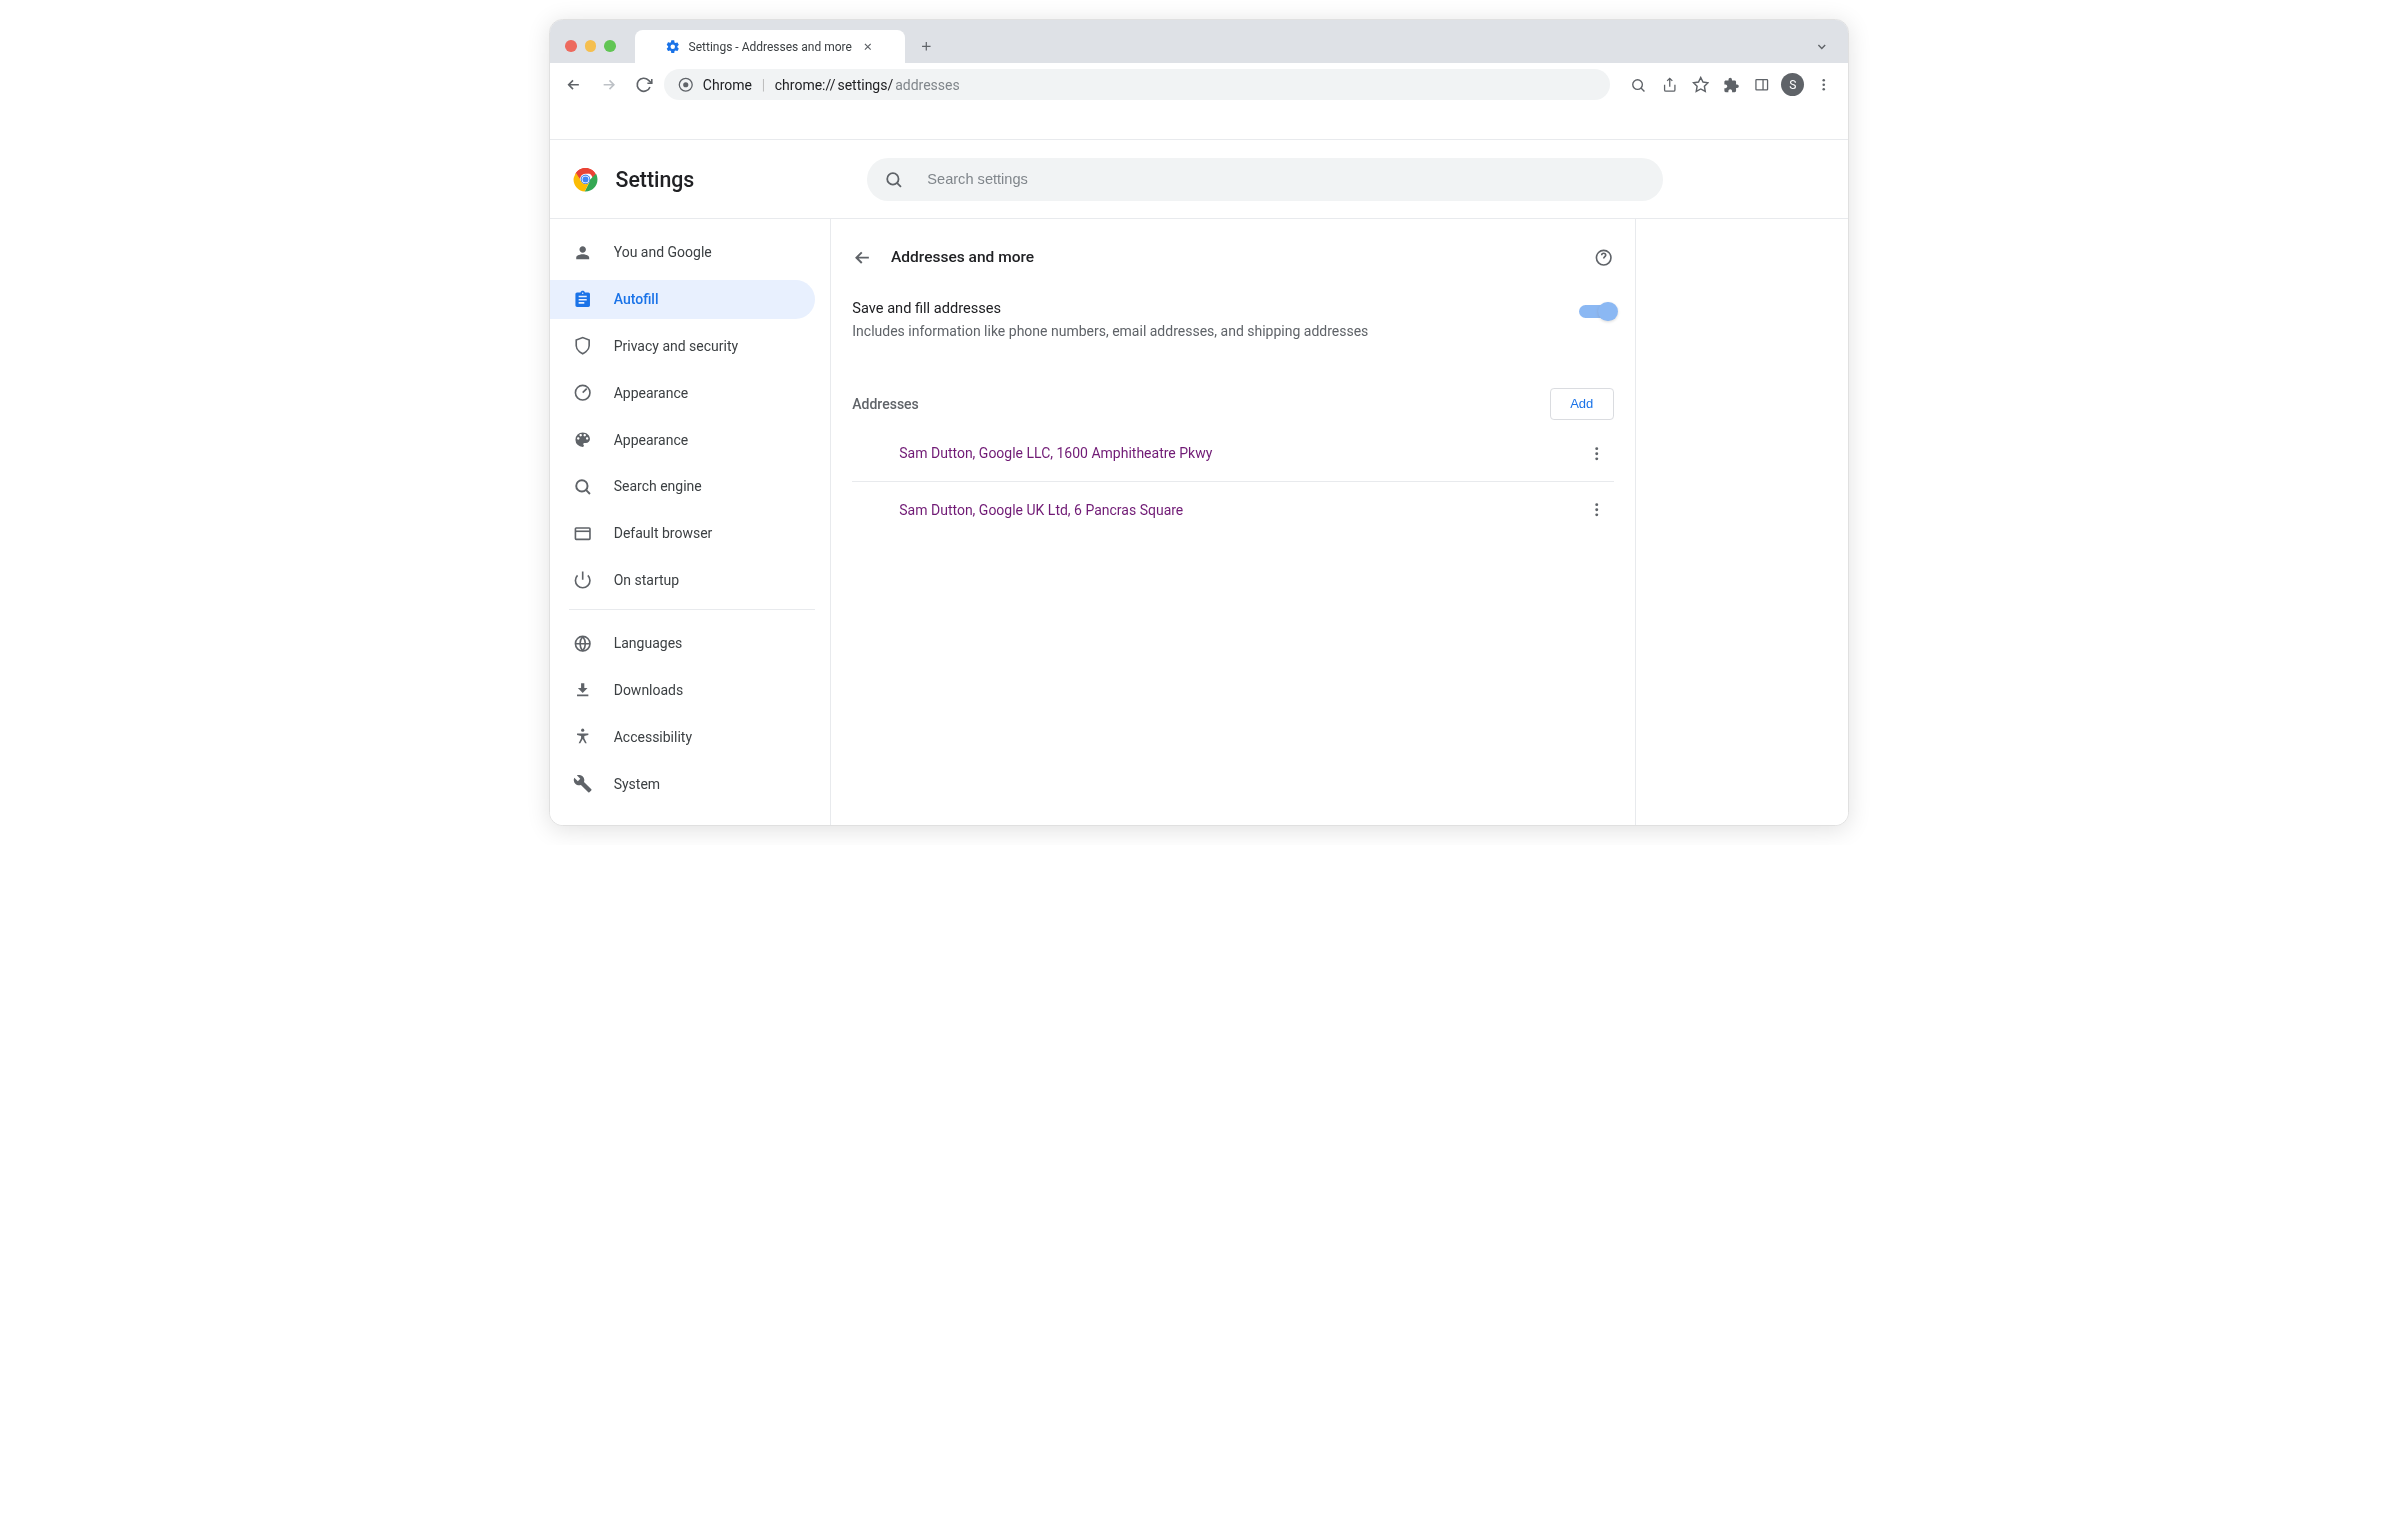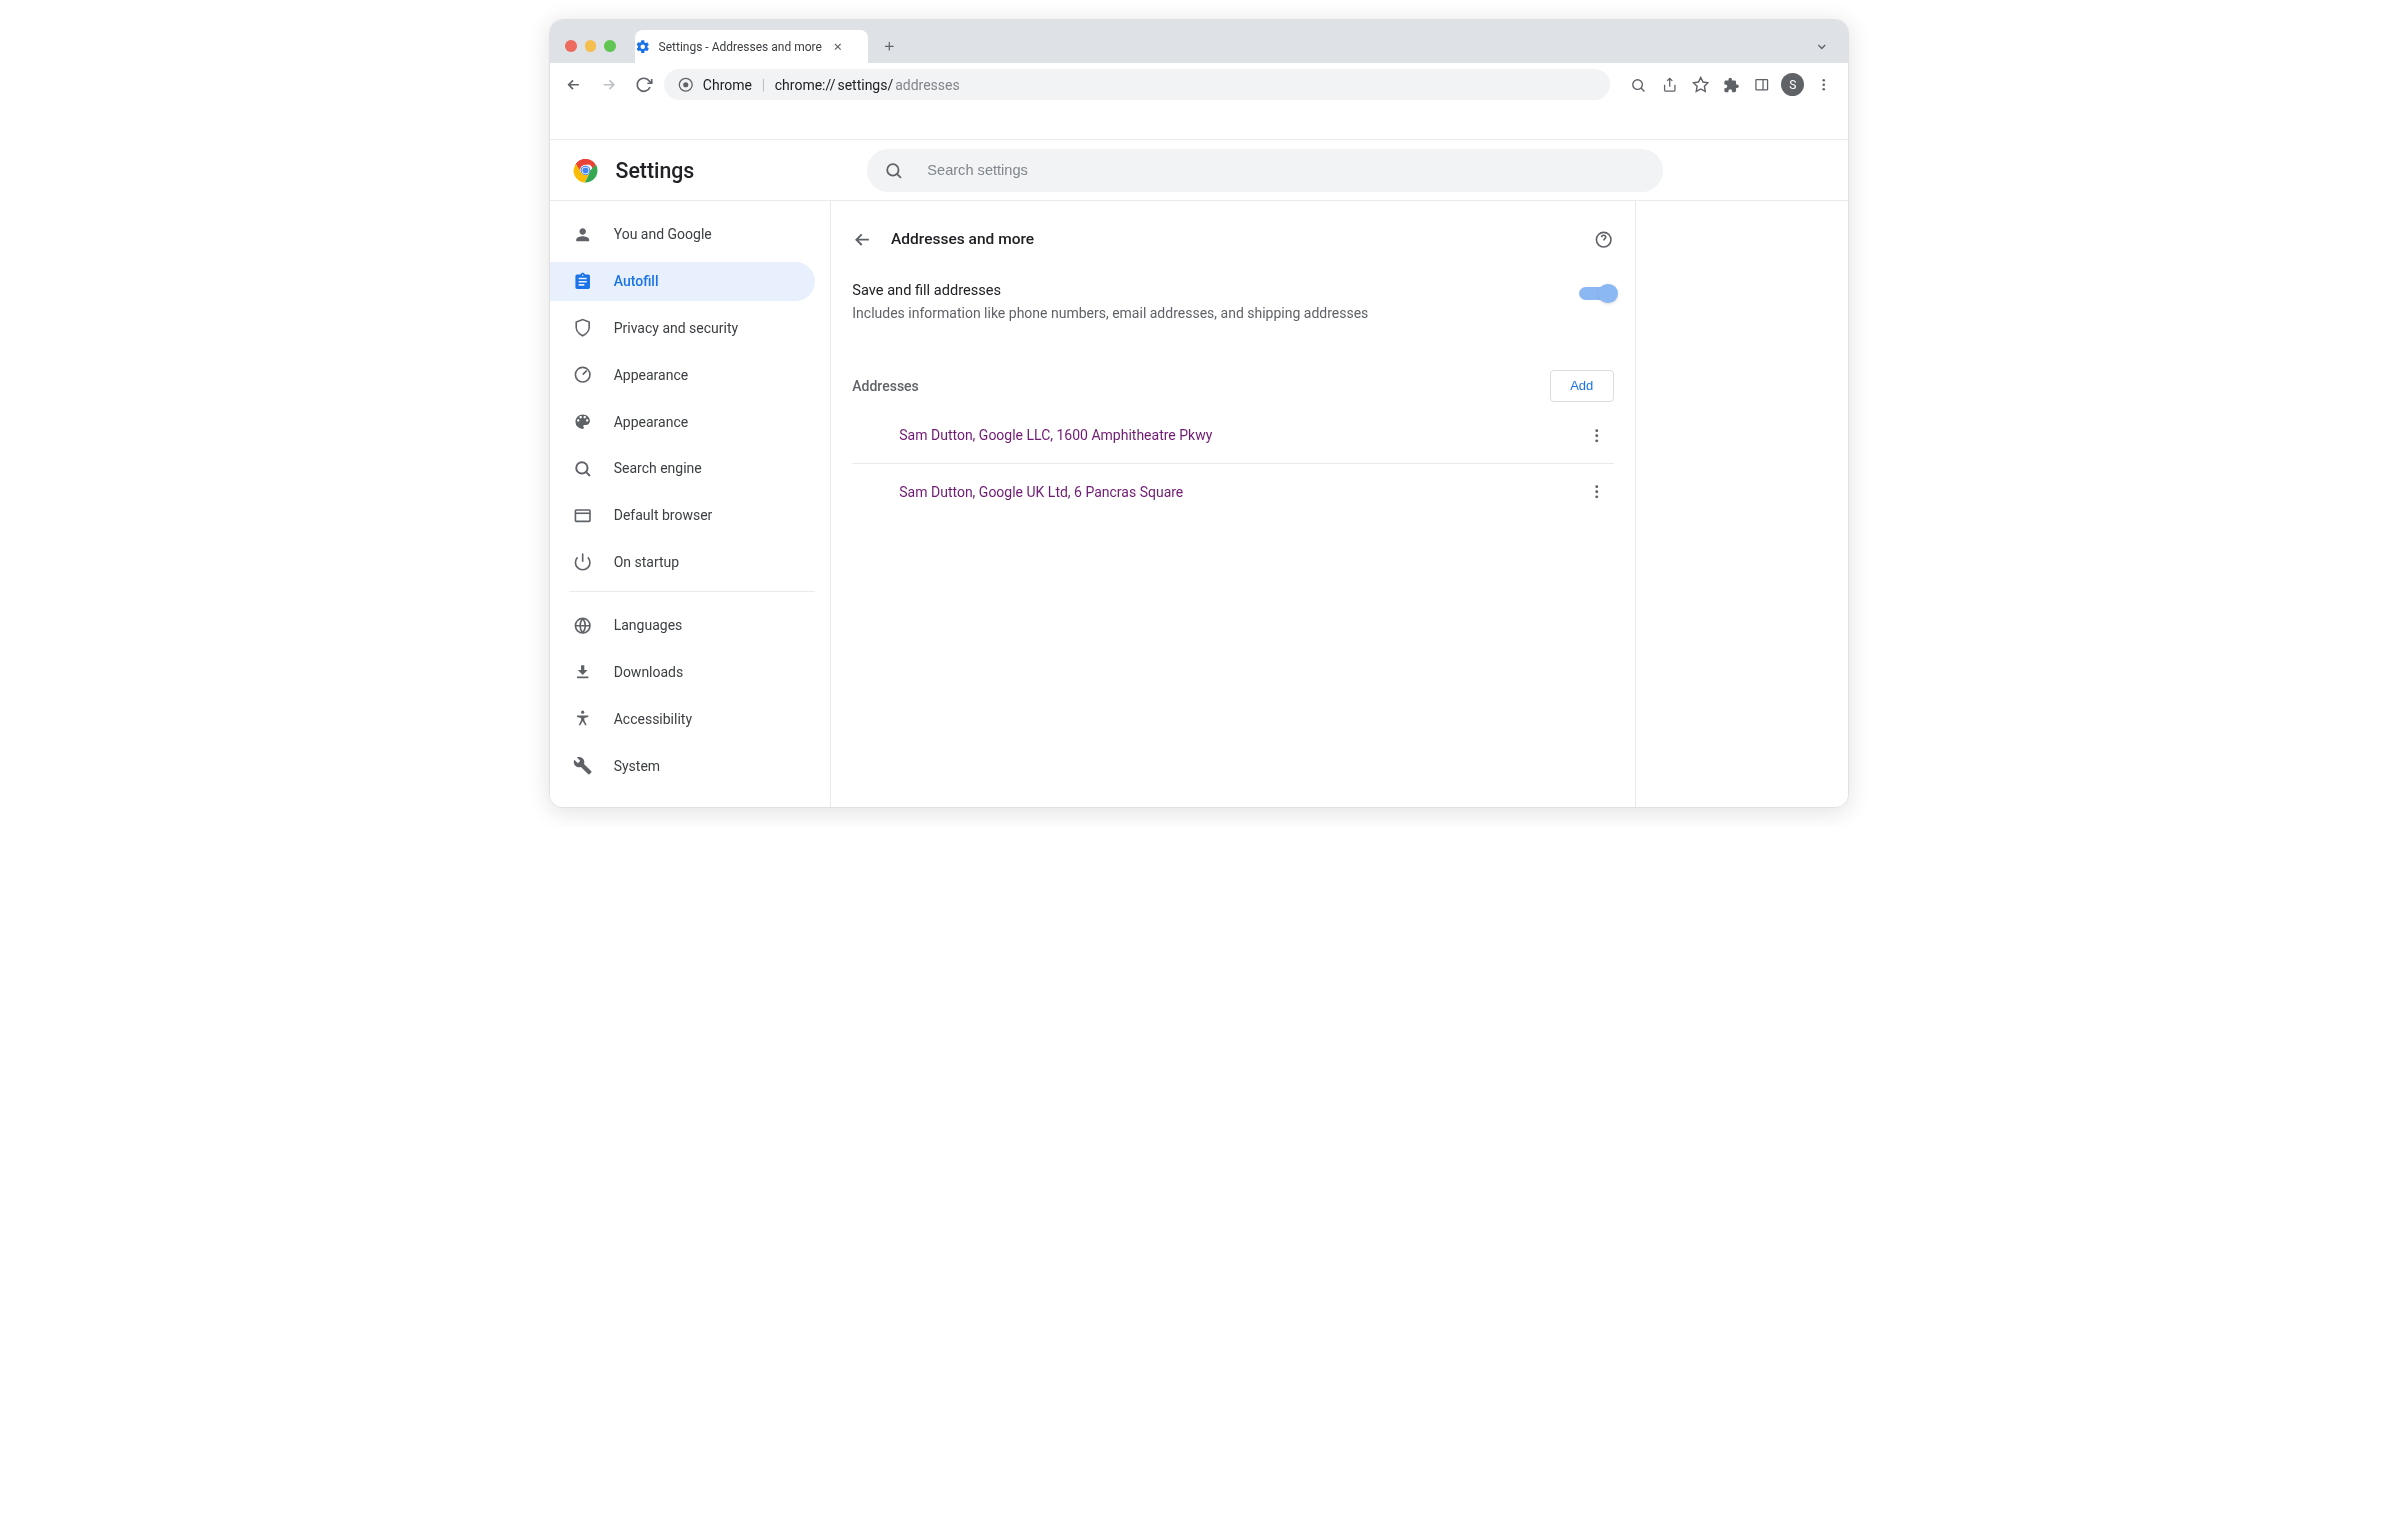--- a/index.html
+++ b/index.html
@@ -29,21 +29,21 @@
   .dot { width: 11.6px; height: 11.6px; border-radius: 50%; }
   .dot.red { background: #ed6a5e; }
   .dot.yellow { background: #f5bf4f; }
   .dot.green { background: #61c554; }
   .tab {
     background: #fff;
     border-radius: 7.8px 7.8px 0 0;
     height: 33px;
     display: flex;
     align-items: center;
-    padding: 0 0;
+    padding: 0 30px;
     gap: 7.8px;
     font-size: 12px;
     color: #3c4043;
     min-width: 233px;
     margin-left: 11.6px;
   }
   .tab-gear { color: #1a73e8; }
   .tab-close { color: #5f6368; font-size: 13.6px; cursor: pointer; padding: 1.9px; }
   .new-tab { color: #5f6368; padding: 0 13.6px 9.7px 13.6px; font-size: 17.5px; cursor: pointer; }
   .tab-overflow { margin-left: auto; color: #5f6368; padding: 0 7.8px 9.7px 0; cursor: pointer; }
@@ -73,21 +73,21 @@
   .omni-text { display: flex; align-items: center; gap: 1.9px; }
   .omni-text .dark { color: #202124; }
   .omni-text .sep { color: #bdbdbd; padding: 0 7.8px; }
   .omni-text .dim { color: #80868b; }
   .toolbar-right { display: flex; align-items: center; gap: 1.9px; padding-left: 7.8px; }
   .tb-icon { width: 29px; height: 29px; display: flex; align-items: center; justify-content: center; color: #5f6368; cursor: pointer; border-radius: 50%; }
   .avatar { width: 23px; height: 23px; border-radius: 50%; background: #5f6368; color: #fff; display: flex; align-items: center; justify-content: center; font-size: 12px; }
 
   .content-area { display: flex; flex-direction: column; background: #fff; }
   .settings-header {
-    height: 62px;
+    height: 80px;
     display: flex;
     align-items: center;
     padding: 0 23px;
     border-bottom: 1px solid #e8eaed;
     border-top: 1px solid #e8eaed;
     gap: 17.5px;
     margin-top: 33px;
   }
   .chrome-logo { width: 25px; height: 25px; }
   .settings-title { font-size: 21.3px; font-weight: 500; color: #202124; }

